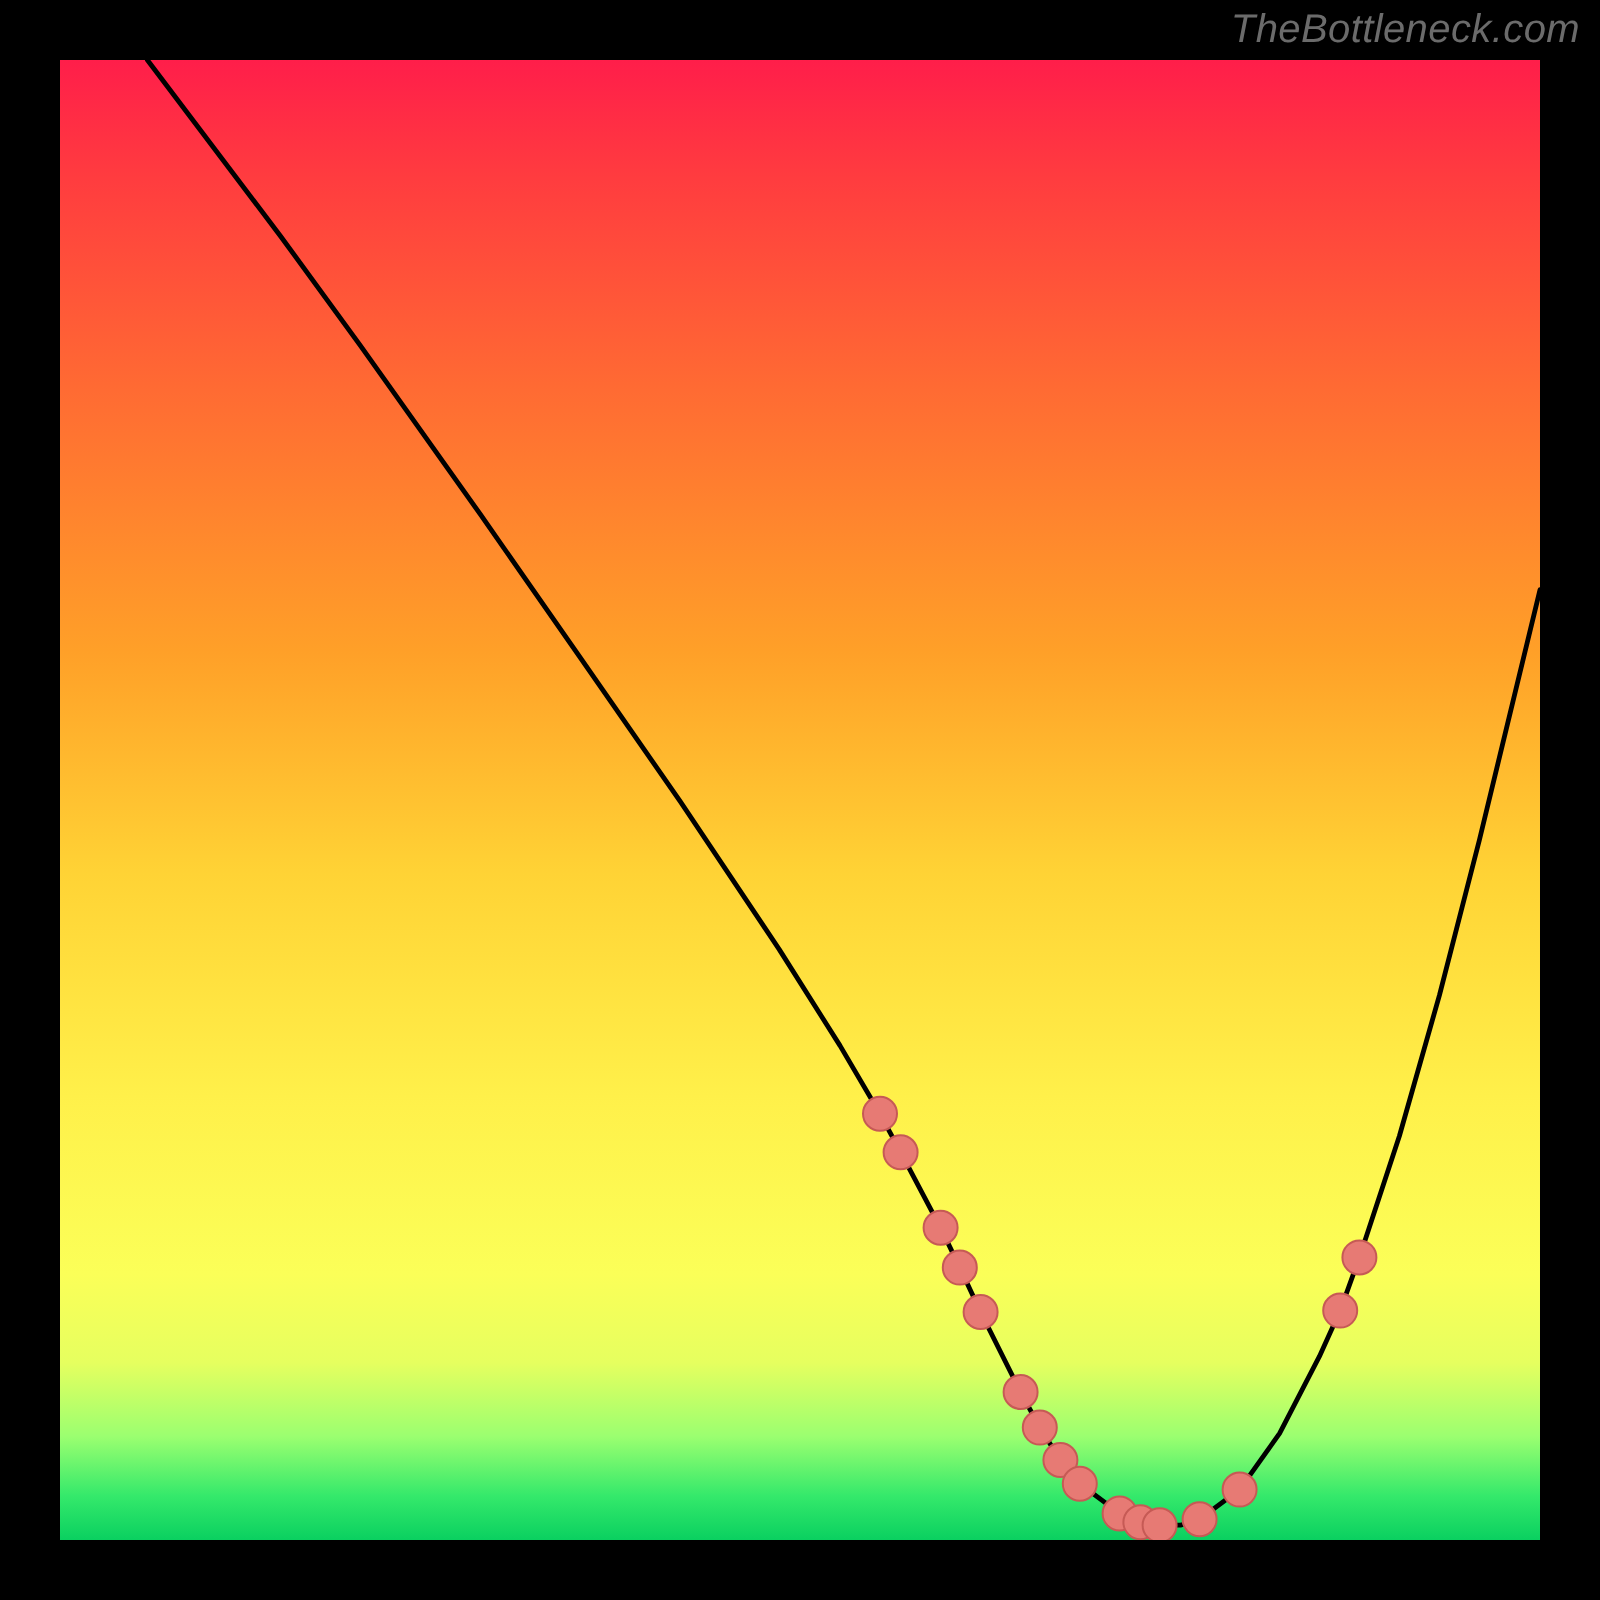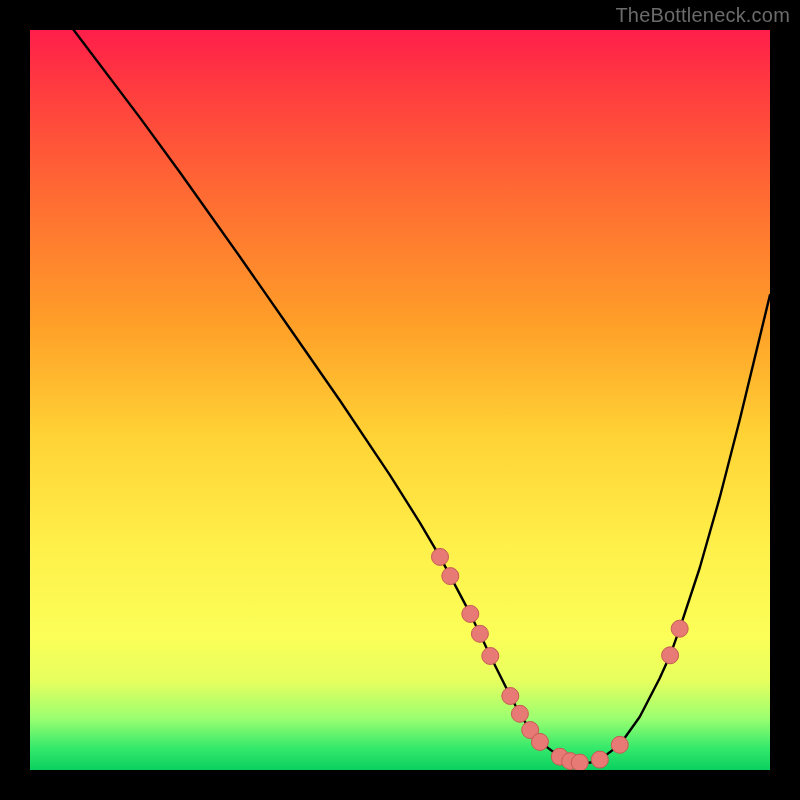--- a/index.html
+++ b/index.html
@@ -11,20 +11,21 @@
     overflow: hidden;
     font-family: Arial, Helvetica, sans-serif;
   }
   .frame {
     position: absolute;
     left: 0;
     top: 0;
     width: 800px;
     height: 800px;
     background: #000;
+    font-style: italic;
   }
   .plot {
     position: absolute;
     left: 30px;
     top: 30px;
     width: 740px;
     height: 740px;
     background: linear-gradient(to bottom,
       #ff1e4a 0%,
       #ff3c3f 8%,

